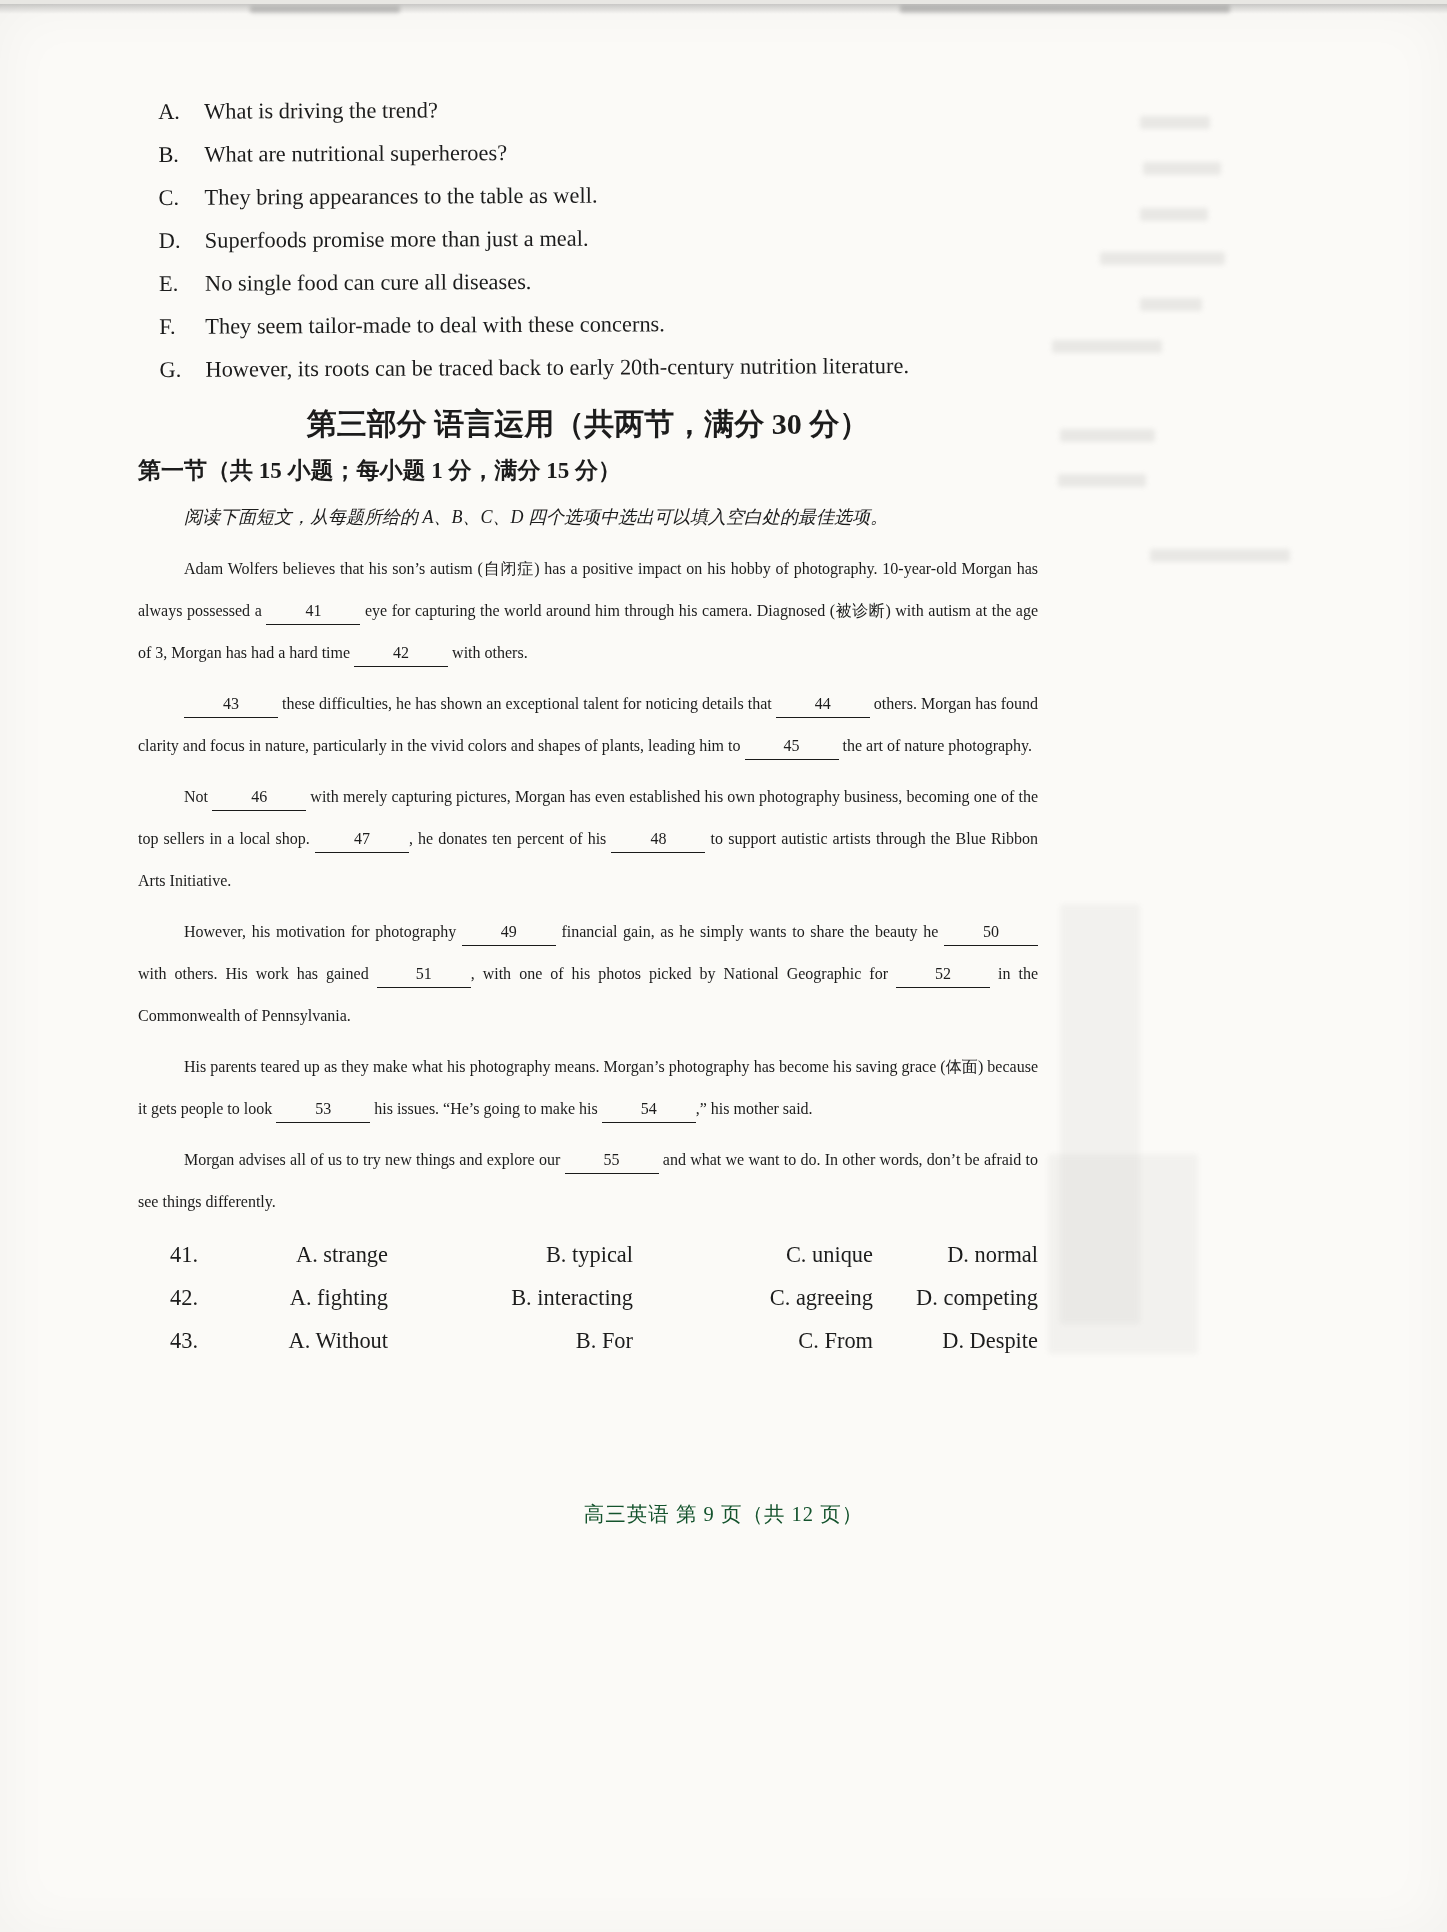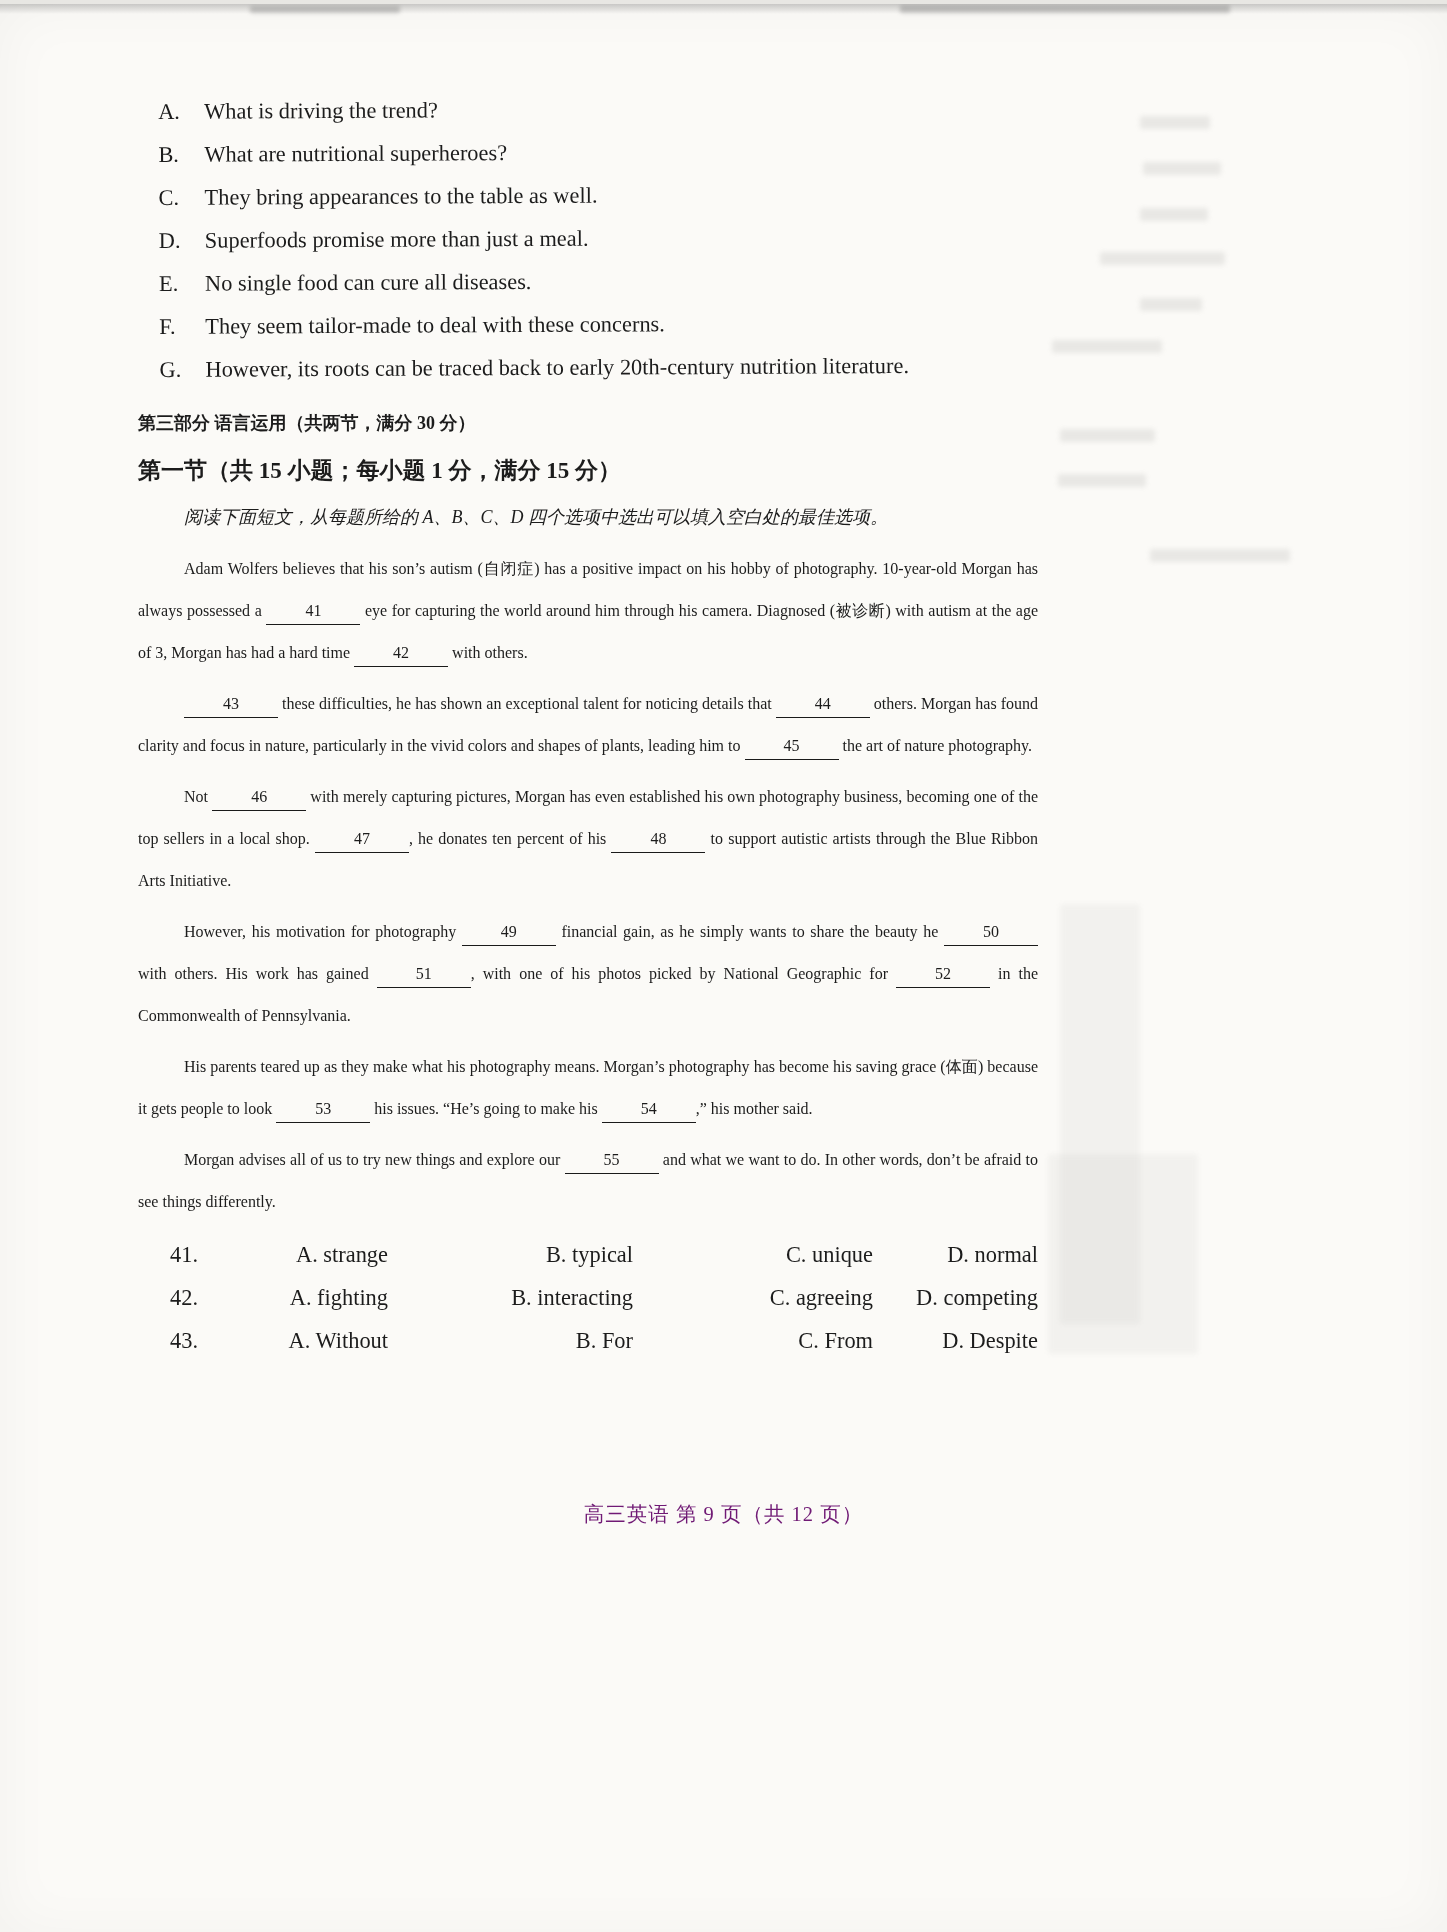--- a/index.html
+++ b/index.html
@@ -54,25 +54,26 @@
     font-size: 22.4px;
     line-height: 43px;
     white-space: nowrap;
   }
   .opt-label {
     display: inline-block;
     min-width: 46px;
     padding-left: 20px;
   }
   .part-header {
-    font-size: 18px;
+    font-size: 30px;
     font-weight: 700;
     margin: 10px 0 0 0;
     line-height: 45px;
     font-family: "Liberation Serif", "DejaVu Sans", sans-serif;
+    text-align: center;
   }
   .section-header {
     font-size: 23px;
     font-weight: 700;
     margin: 2px 0 0 0;
     line-height: 45px;
     font-family: "Liberation Serif", "DejaVu Sans", sans-serif;
   }
   .instructions {
     margin: 2px 0 0 0;
@@ -105,21 +106,21 @@
     font-size: 22.4px;
     line-height: 43px;
   }
   .footer {
     position: absolute;
     top: 1496px;
     left: 0;
     width: 100%;
     text-align: center;
     font-size: 20.5px;
-    color: #701a75;
+    color: #14532d;
     letter-spacing: 1px;
   }
 </style>
 </head>
 <body>
 
 <div class="page">
 
   <div class="top-edge"></div>
 

